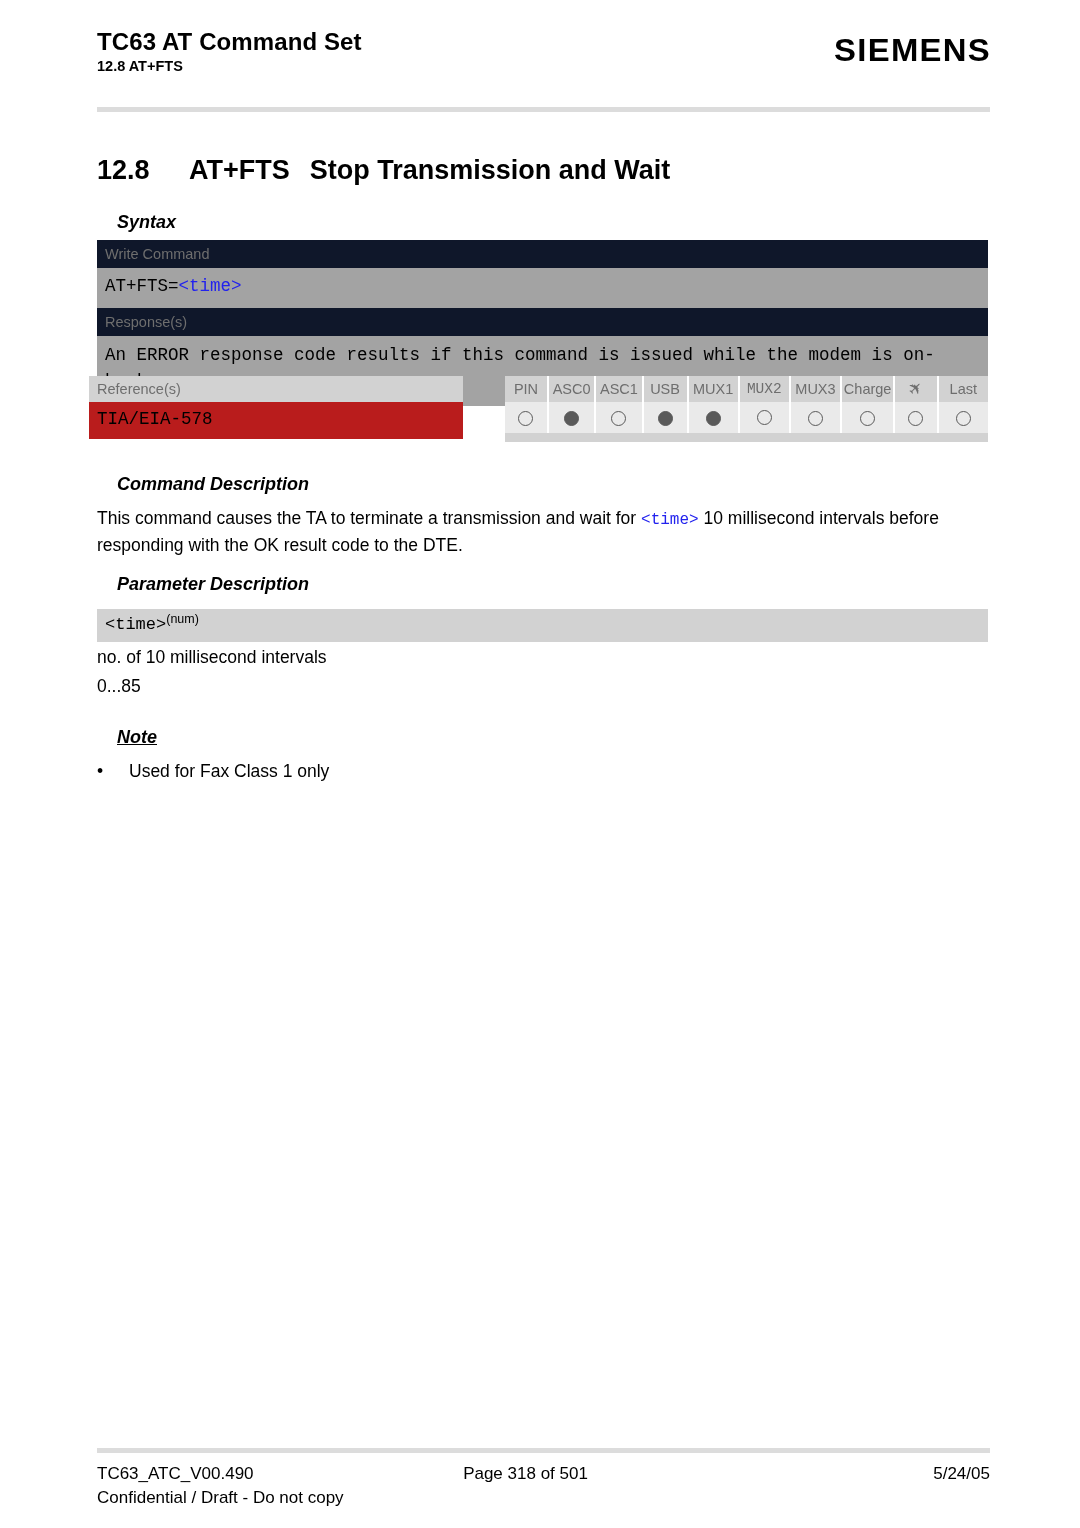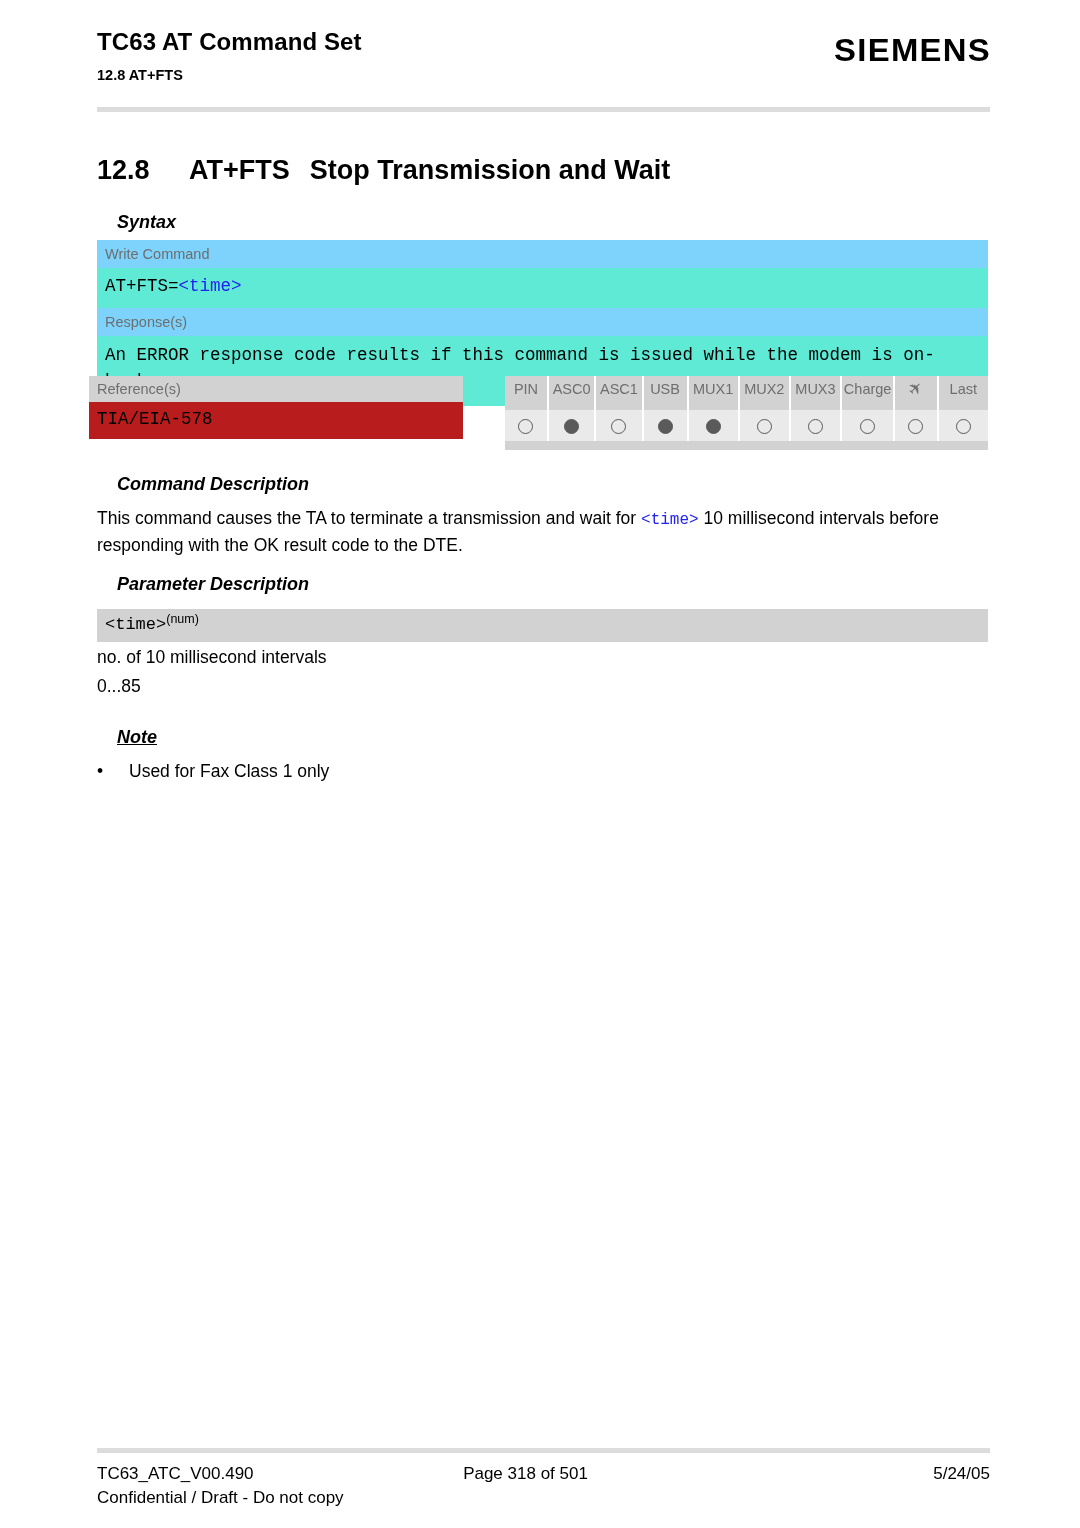--- a/index.html
+++ b/index.html
@@ -42,21 +42,21 @@
     font-weight: bold;
     letter-spacing: .1px;
     line-height: 23px;
     display: block;
   }
   .doc-subtitle {
     font-size: 14.5px;
     font-weight: bold;
     line-height: 20px;
     display: block;
-    margin-top: 12px;
+    margin-top: 3px;
   }
   .siemens-logo {
     font-size: 31px;
     font-weight: bold;
     letter-spacing: 1.2px;
     line-height: 31px;
     margin-top: 5px;
     font-family: "Liberation Sans", sans-serif;
     transform: scaleX(1.06);
     transform-origin: right top;
@@ -106,24 +106,24 @@
     top: 240px;
     width: 891px;
     background: #d2d2d2;
     padding: 0;
   }
   .syn-label {
     font-size: 14.5px;
     color: #6e6e6e;
     padding: 5px 12px 5px 8px;
     line-height: 18px;
-    background: #7dd3fc;
+    background: #0f172a;
   }
   .syn-code {
-    background: #5eead4;
+    background: #a3a3a3;
     font-family: "Liberation Mono", monospace;
     font-size: 17.5px;
     line-height: 25px;
     padding: 6px 20px 9px 8px;
     color: #000;
     white-space: pre-wrap;
   }
   .syn-code.resp {
     line-height: 26px;
     padding-bottom: 12px;
@@ -161,39 +161,39 @@
     padding-bottom: 9px;
   }
   .ind-row {
     display: flex;
     width: 100%;
   }
   .ind-row.head .ind-cell {
     font-size: 14.5px;
     color: #6e6e6e;
     line-height: 18px;
-    padding: 4px 0 12px 0;
+    padding: 4px 0 4px 0;
     text-align: center;
     border-right: 2px solid #ffffff;
     background: #d2d2d2;
   }
   .ind-row.dots .ind-cell {
     background: #eaeaea;
     padding: 7px 0 6px 0;
     text-align: center;
     border-right: 2px solid #ffffff;
   }
   .ind-row .ind-cell:last-child { border-right: none; }
   .ind-cell { box-sizing: border-box; }
   .w-pin    { width: 9.1%; }
   .w-asc0   { width: 9.8%; }
   .w-asc1   { width: 9.8%; }
   .w-usb    { width: 9.3%; }
   .w-mux1   { width: 10.6%; }
-  .w-mux2   { width: 10.6%; }
+  .w-mux2   { width: 10.6%; font-family: Liberation Mono, monospace; }
   .w-mux3   { width: 10.6%; }
   .w-charge { width: 11.0%; }
   .w-air    { width: 9.0%; }
   .w-last   { width: 10.2%; }
 
   .dot {
     display: inline-block;
     width: 15px;
     height: 15px;
     border-radius: 50%;

